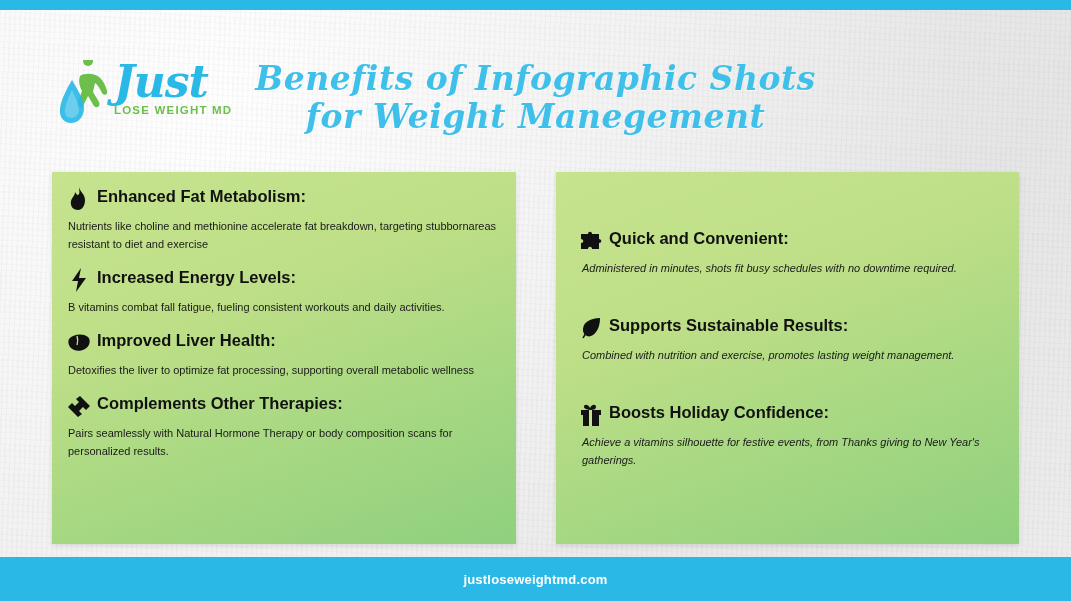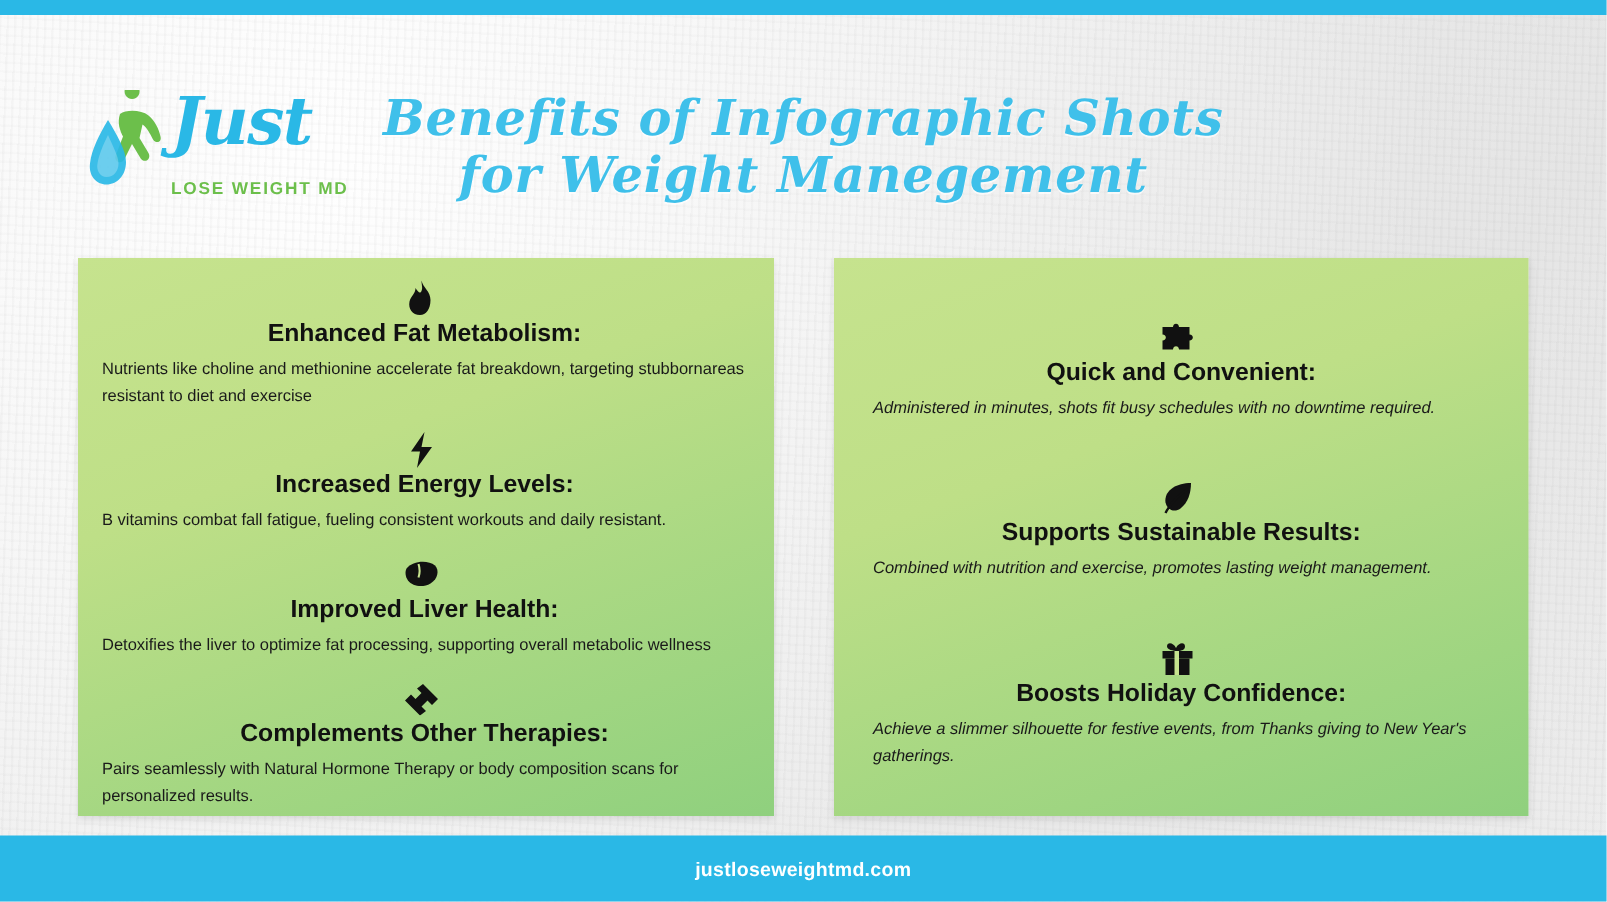--- a/index.html
+++ b/index.html
@@ -70,21 +70,21 @@
     font-size: 44px;
     color: #2ab8e6;
     letter-spacing: -1px;
     line-height: 40px;
   }
   .logo-sub {
     font-size: 11.5px;
     font-weight: bold;
     letter-spacing: 1.2px;
     color: #6cbf4b;
-    margin-top: 18px;
+    margin-top: 2px;
   }
   .title {
     position: absolute;
     top: 50px;
     left: 0;
     width: 100%;
     text-align: center;
     font-family: "DejaVu Serif", serif;
     font-style: italic;
     font-weight: bold;
@@ -122,34 +122,33 @@
     left: 52px;
     width: 464px;
     height: 372px;
     padding: 14px 16px 10px 14px;
     box-sizing: border-box;
   }
   .card-right {
     left: 556px;
     width: 463px;
     height: 372px;
-    padding: 40px 22px 10px 22px;
+    padding: 56px 22px 10px 22px;
     box-sizing: border-box;
   }
   .item {
     margin-bottom: 14px;
   }
   .card-right .item {
     margin-bottom: 38px;
   }
   .item-head {
     display: flex;
-    align-items: center;
+    align-items: flex-start;
     margin-bottom: 5px;
-    flex-direction: column;
   }
   .item-icon {
     width: 26px;
     height: 26px;
     margin-right: 5px;
     flex: 0 0 26px;
     display: flex;
     align-items: center;
     justify-content: center;
   }
@@ -238,21 +237,21 @@
 
       <div class="item">
         <div class="item-head">
           <span class="item-icon">
             <svg width="18" height="24" viewBox="0 0 18 24">
               <path d="M11 0 L2 13 L8 13 L6 24 L16 10 L9 10 Z" fill="#111111"></path>
             </svg>
           </span>
           <span class="item-title">Increased Energy Levels:</span>
         </div>
-        <div class="item-body">B vitamins combat fall fatigue, fueling consistent workouts and daily resistant.</div>
+        <div class="item-body">B vitamins combat fall fatigue, fueling consistent workouts and daily activities.</div>
       </div>
 
       <div class="item">
         <div class="item-head">
           <span class="item-icon">
             <svg width="26" height="20" viewBox="0 0 26 20">
               <path d="M3 6 C7 1, 17 0, 22 4 C25 7, 24 13, 19 16 C14 19, 7 18, 4 14 C2 11, 2 8, 3 6 Z" fill="#111111"></path>
               <path d="M11 3 C12 6, 12 9, 11 12" stroke="#c6e38e" stroke-width="1.4" fill="none"></path>
             </svg>
           </span>
@@ -307,21 +306,21 @@
           <span class="item-icon">
             <svg width="22" height="22" viewBox="0 0 22 22">
               <path d="M4 3 C4 0, 8 0, 10 4 C12 0, 16 0, 16 3 C16 5, 14 6, 11 6 C8 6, 4 5, 4 3 Z" fill="#111111"></path>
               <rect x="1" y="6" width="20" height="5" fill="#111111"></rect>
               <rect x="3" y="11" width="16" height="11" fill="#111111"></rect>
               <rect x="9" y="6" width="3" height="16" fill="#c6e38e"></rect>
             </svg>
           </span>
           <span class="item-title">Boosts Holiday Confidence:</span>
         </div>
-        <div class="item-body">Achieve a slimmer silhouette for festive events, from Thanks giving to New Year's gatherings.</div>
+        <div class="item-body">Achieve a vitamins silhouette for festive events, from Thanks giving to New Year's gatherings.</div>
       </div>
 
     </div>
 
   </div>
 
   <div class="footer">
     <a class="footer-link" href="#">justloseweightmd.com</a>
   </div>
 

